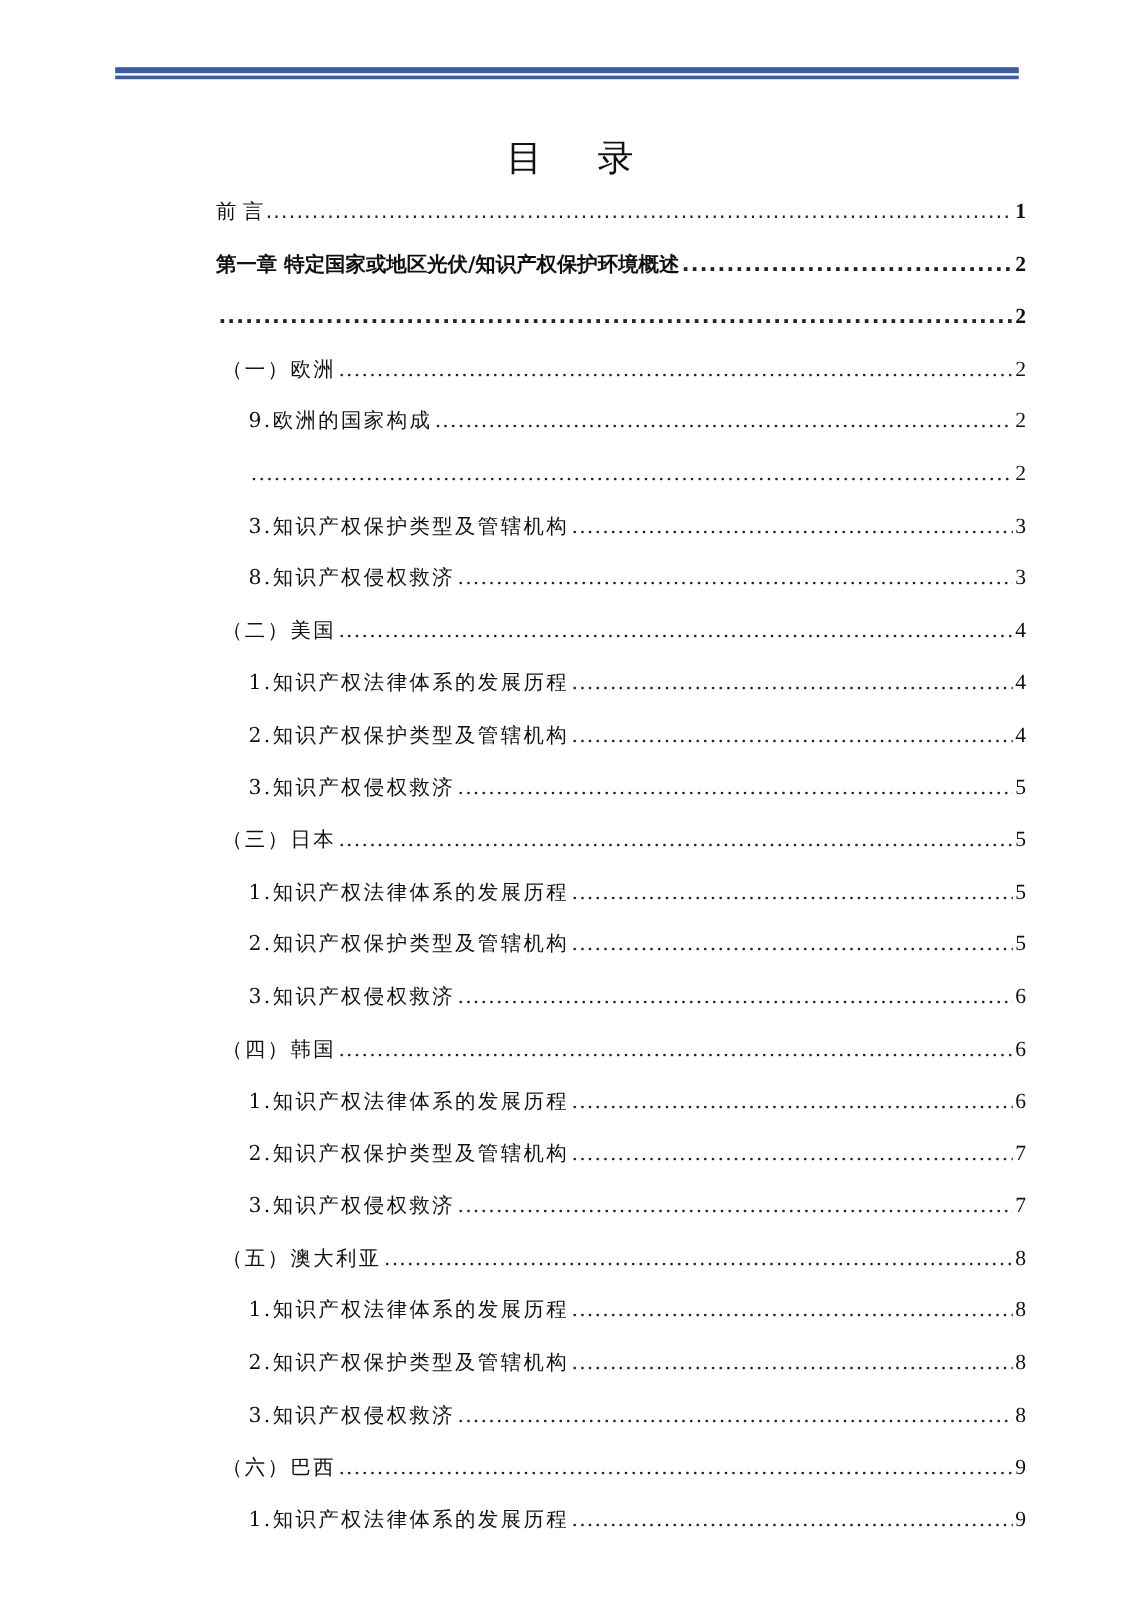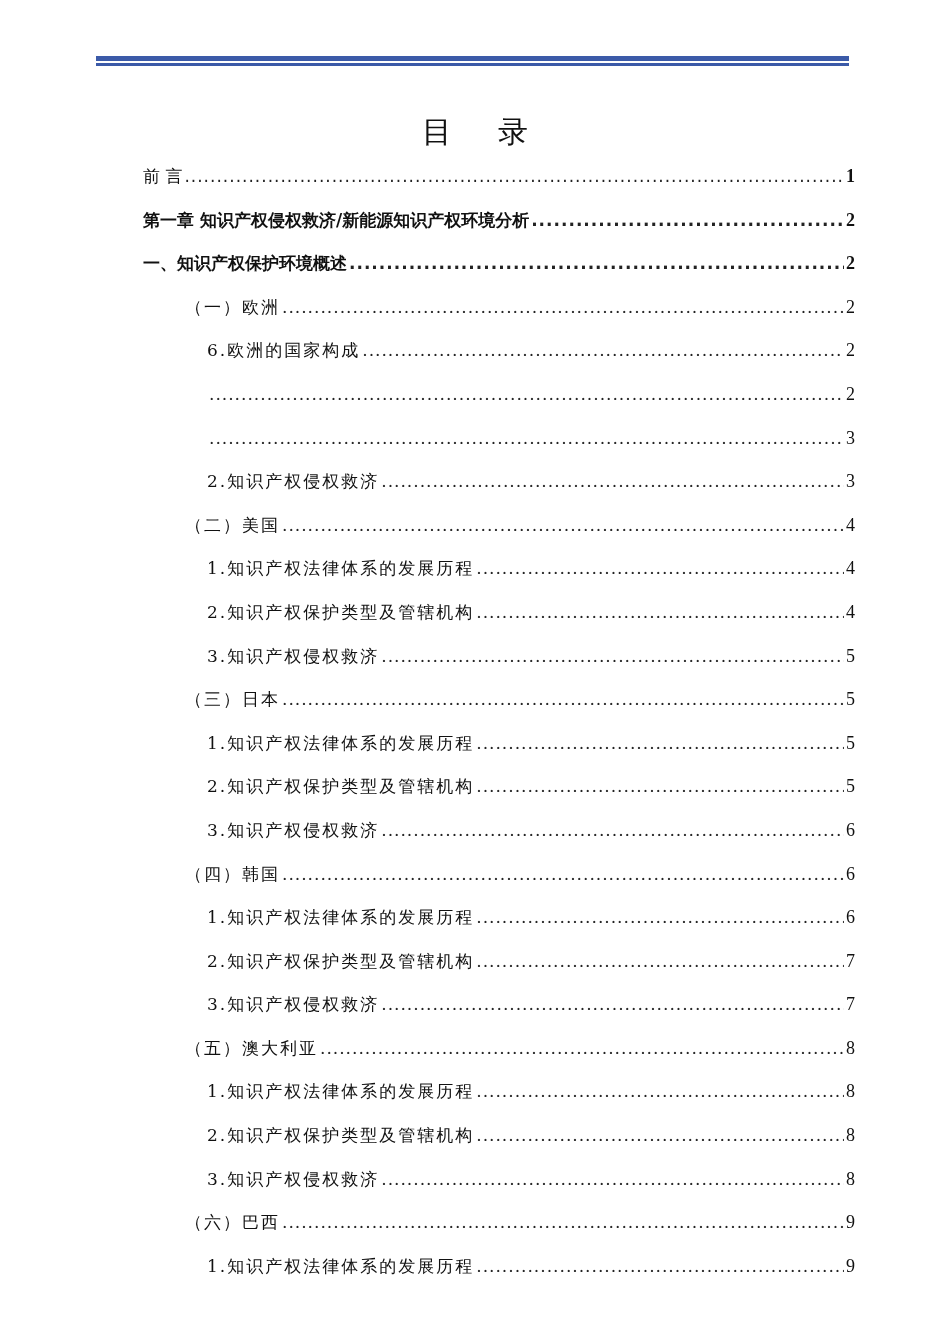--- a/index.html
+++ b/index.html
@@ -4,21 +4,21 @@
 <style>
   html, body { margin: 0; padding: 0; background: #ffffff; }
   body { width: 950px; height: 1344px; position: relative; overflow: hidden;
          font-family: "DejaVu Serif", "Liberation Serif", serif; color: #111; }
   .rule-thick { position: absolute; left: 96px; top: 56px; width: 753px; height: 5px; background: #3b5aa8; }
   .rule-thin  { position: absolute; left: 96px; top: 63px; width: 753px; height: 3px; background: #3b5aa8; }
   .title { position: absolute; top: 112px; left: 0; width: 950px; text-align: center;
            font-size: 30px; letter-spacing: 46px; padding-left: 46px; box-sizing: border-box; }
   .toc { position: absolute; left: 143px; top: 158px; width: 712px; }
   .row { display: flex; align-items: baseline; height: 43.6px; line-height: 36px; font-size: 17px; }
-  .row.l1 { padding-left: 0; font-weight: bold; font-family: "DejaVu Sans", "Liberation Sans", sans-serif; font-size: 17px; }
+  .row.l1 { padding-left: 0; font-weight: bold; font-family: "DejaVu Sans", "Liberation Sans", sans-serif; font-size: 17px; margin-left: 37px; }
   .row.l2 { padding-left: 42px; letter-spacing: 2px; justify-content: center; }
   .row.l3 { padding-left: 64px; letter-spacing: 2px; }
   .row .label { white-space: nowrap; }
   .row .dots { flex: 1; overflow: hidden; white-space: nowrap; margin: 0 2px; letter-spacing: 1px; color: #222; }
   .row .dots::before { content: "..........................................................................................................................................................................................................................................................................................."; }
   .row .page { font-family: "Liberation Serif", serif; font-size: 18px; letter-spacing: 0; }
   .row.l1 .page { font-weight: bold; }
 </style>
 </head>
 <body>
@@ -28,49 +28,49 @@
 
 <div class="title">目录</div>
 
 <div class="toc" id="toc">
     <div class="row l1" style="font-weight: normal; font-family: &quot;DejaVu Sans&quot;, sans-serif;">
       <span class="label">前  言</span>
       <span class="dots"></span>
       <span class="page">1</span>
     </div>
     <div class="row l1">
-      <span class="label">第一章  知识产权侵权救济/新能源知识产权环境分析</span>
+      <span class="label">第一章  特定国家或地区光伏/知识产权保护环境概述</span>
       <span class="dots"></span>
       <span class="page">2</span>
     </div>
     <div class="row l1">
-      <span class="label">一、知识产权保护环境概述</span>
       <span class="dots"></span>
       <span class="page">2</span>
     </div>
     <div class="row l2">
       <span class="label">（一）欧洲</span>
       <span class="dots"></span>
       <span class="page">2</span>
     </div>
     <div class="row l3">
-      <span class="label">6.欧洲的国家构成</span>
+      <span class="label">9.欧洲的国家构成</span>
       <span class="dots"></span>
       <span class="page">2</span>
     </div>
     <div class="row l3">
       <span class="dots"></span>
       <span class="page">2</span>
     </div>
     <div class="row l3">
+      <span class="label">3.知识产权保护类型及管辖机构</span>
       <span class="dots"></span>
       <span class="page">3</span>
     </div>
     <div class="row l3">
-      <span class="label">2.知识产权侵权救济</span>
+      <span class="label">8.知识产权侵权救济</span>
       <span class="dots"></span>
       <span class="page">3</span>
     </div>
     <div class="row l2">
       <span class="label">（二）美国</span>
       <span class="dots"></span>
       <span class="page">4</span>
     </div>
     <div class="row l3">
       <span class="label">1.知识产权法律体系的发展历程</span>

